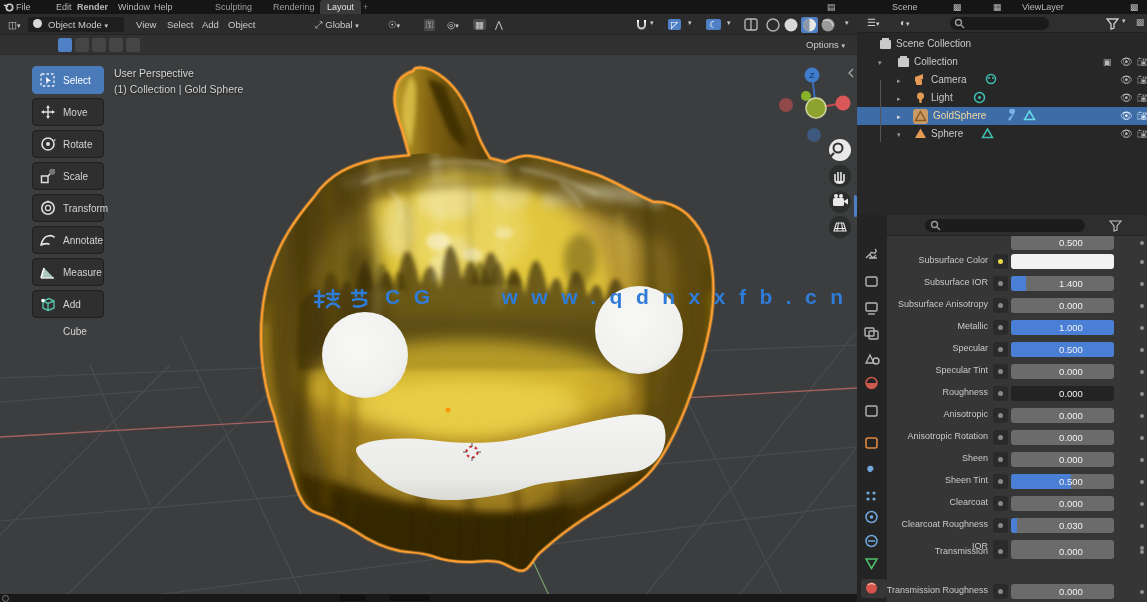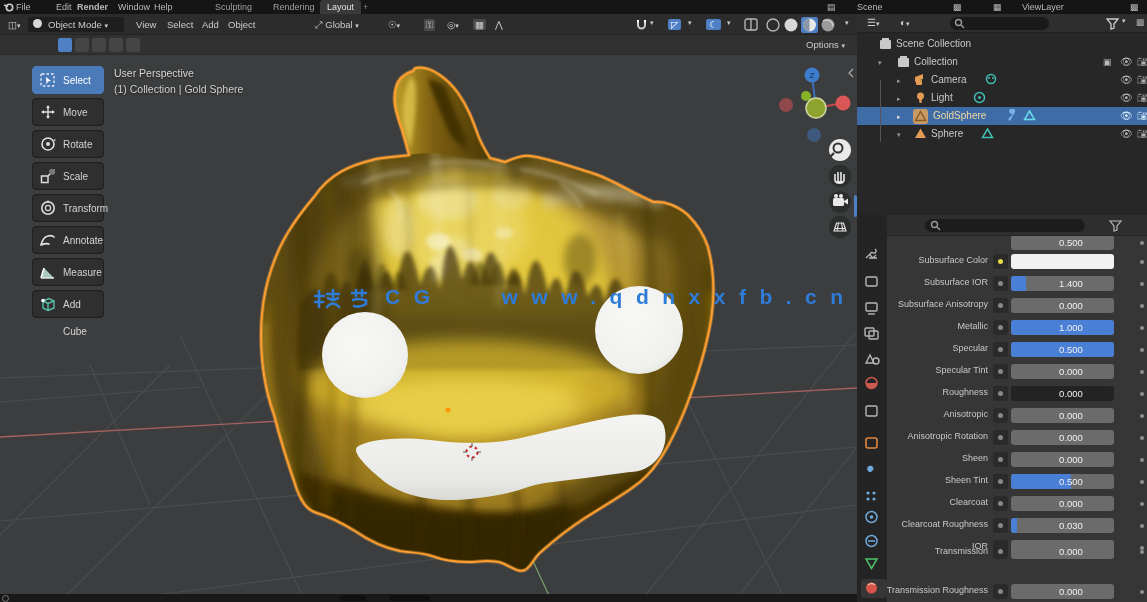--- a/index.html
+++ b/index.html
@@ -77,21 +77,21 @@
     <span class="m" style="left:40px;padding-left:16px;">Edit</span>
     <span class="m" style="left:77px;font-weight:bold;">Render</span>
     <span class="m" style="left:118px;">Window</span>
     <span class="m" style="left:154px;">Help</span>
     <span class="tab" style="left:208px;">Sculpting</span>
     <span class="tab" style="left:266px;">Rendering</span>
     <span class="tab active" style="left:320px;">Layout</span>
     <span class="m" style="left:363px;color:#888;">+</span>
 
     <span class="m" style="left:827px;">▤</span>
-    <span class="m" style="left:857px;">Scene</span>
+    <span class="m" style="left:892px;">Scene</span>
     <span class="m" style="left:953px;">▩</span>
     <span class="m" style="left:993px;">▦</span>
     <span class="m" style="left:1022px;">ViewLayer</span>
     <span class="m" style="left:1130px;">▩</span>
   </div>
 
   <div id="vhead">
     <span class="m" style="left:8px;">◫<span style="font-size:7px;">▾</span></span>
     <span class="abs" style="left:28px;top:3px;width:96px;height:15px;background:#1e1e1e;border-radius:3px;"></span>
     <span class="m" style="left:33px;"><span style="display:inline-block;width:9px;height:9px;border-radius:50%;background:#d8d8d8;"></span></span>

